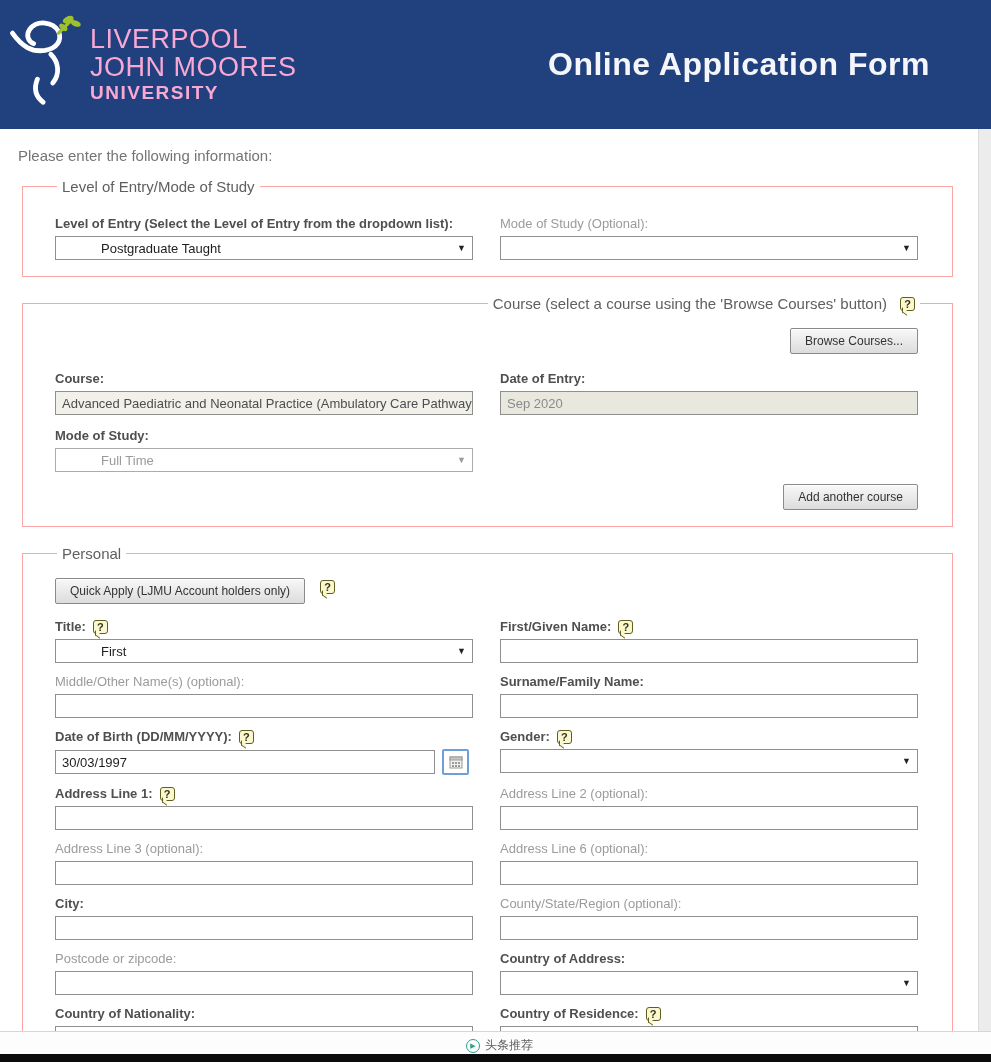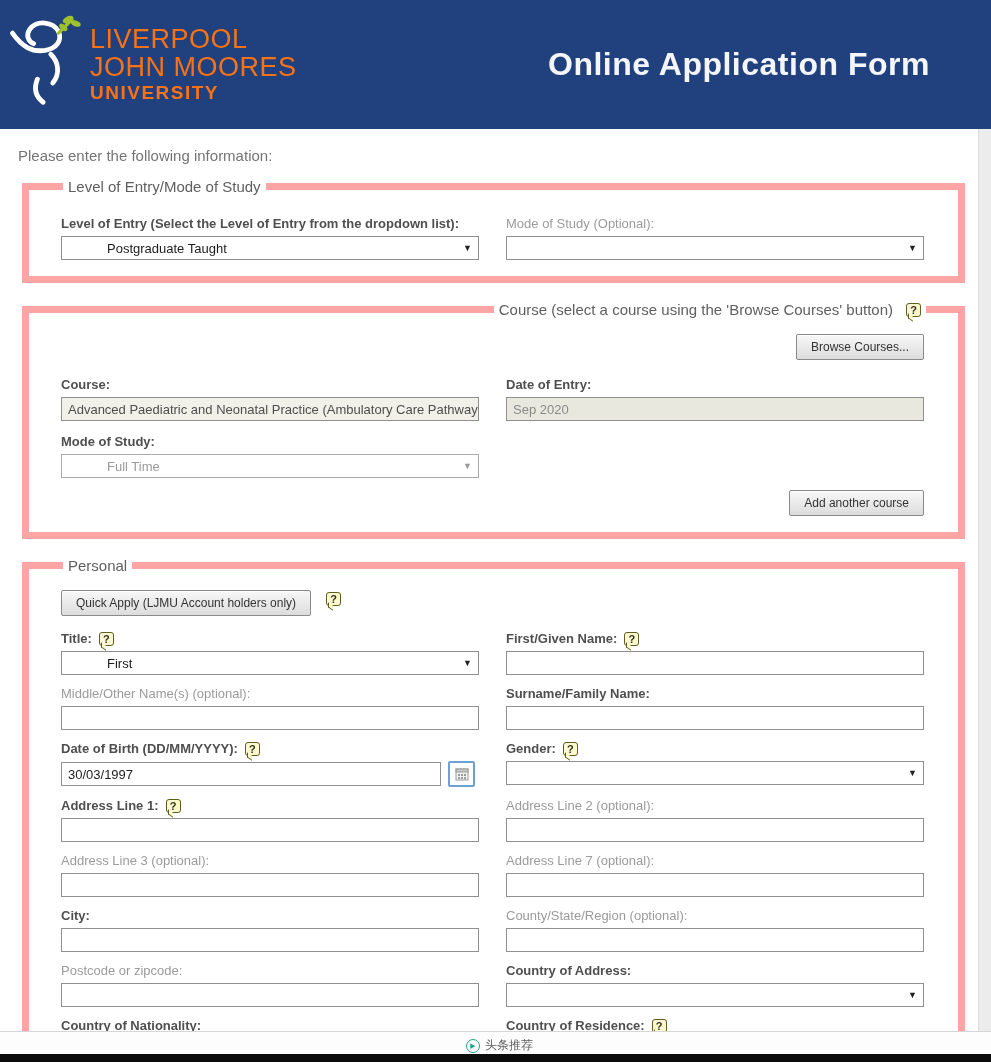--- a/index.html
+++ b/index.html
@@ -3,31 +3,31 @@
 <meta charset="utf-8">
 <style>
   * { margin:0; padding:0; box-sizing:border-box; }
   html,body { width:991px; height:1062px; overflow:hidden; background:#fff;
     font-family:"Liberation Sans", sans-serif; position:relative; }
 
   
   .header { position:relative; width:100%; height:129px; background:#20407e; }
   .logo-wrap { position:absolute; left:8px; top:12px; display:flex; align-items:flex-start; }
   .logo-bird { width:78px; height:96px; }
-  .logo-text { margin-left:4px; margin-top:14px; color:#f97316; line-height:1.02; }
+  .logo-text { margin-left:4px; margin-top:14px; color:#f9a8d4; line-height:1.02; }
   .logo-l1,.logo-l2 { font-size:27px; font-weight:400; letter-spacing:.5px; }
   .logo-l3 { font-size:19px; font-weight:700; letter-spacing:1.5px; margin-top:2px; }
   .header-title { position:absolute; left:548px; top:46px; color:#f4f6fb;
     font-size:32px; font-weight:700; letter-spacing:.5px; }
 
   
   .content { position:relative; padding:18px 0 0 14px; width:977px; }
   .intro { font-size:15px; color:#757575; margin-left:4px; }
 
-  fieldset { border:7px solid #fca5a5; margin:14px 0 10px 8px; width:931px;
+  fieldset { border:1px solid #fca5a5; margin:14px 0 10px 8px; width:931px;
     padding:10px 34px 16px 32px; }
   legend { font-size:15px; color:#5f5f5f; padding:0 5px; margin-left:2px; }
   legend .legend-inner { display:inline-flex; align-items:center; gap:6px; }
 
   .row { display:flex; gap:27px; margin-top:10px; }
   .cell { width:418px; }
   .lbl { font-size:13px; margin-bottom:4px; display:flex; align-items:center; height:17px; }
   .lbl.req { color:#4f4f4f; font-weight:700; }
   .lbl.opt { color:#9b9b9b; font-weight:400; }
 
@@ -271,21 +271,21 @@
     </div>
 
     <div class="row">
       <div class="cell">
         <div class="lbl opt">Address Line 3 (optional):</div>
         <div class="textbox">
           <span></span>
         </div>
       </div>
       <div class="cell">
-        <div class="lbl opt">Address Line 7 (optional):</div>
+        <div class="lbl opt">Address Line 6 (optional):</div>
         <div class="textbox">
           <span></span>
         </div>
       </div>
     </div>
 
     <div class="row">
       <div class="cell">
         <div class="lbl req">City:</div>
         <div class="textbox">

